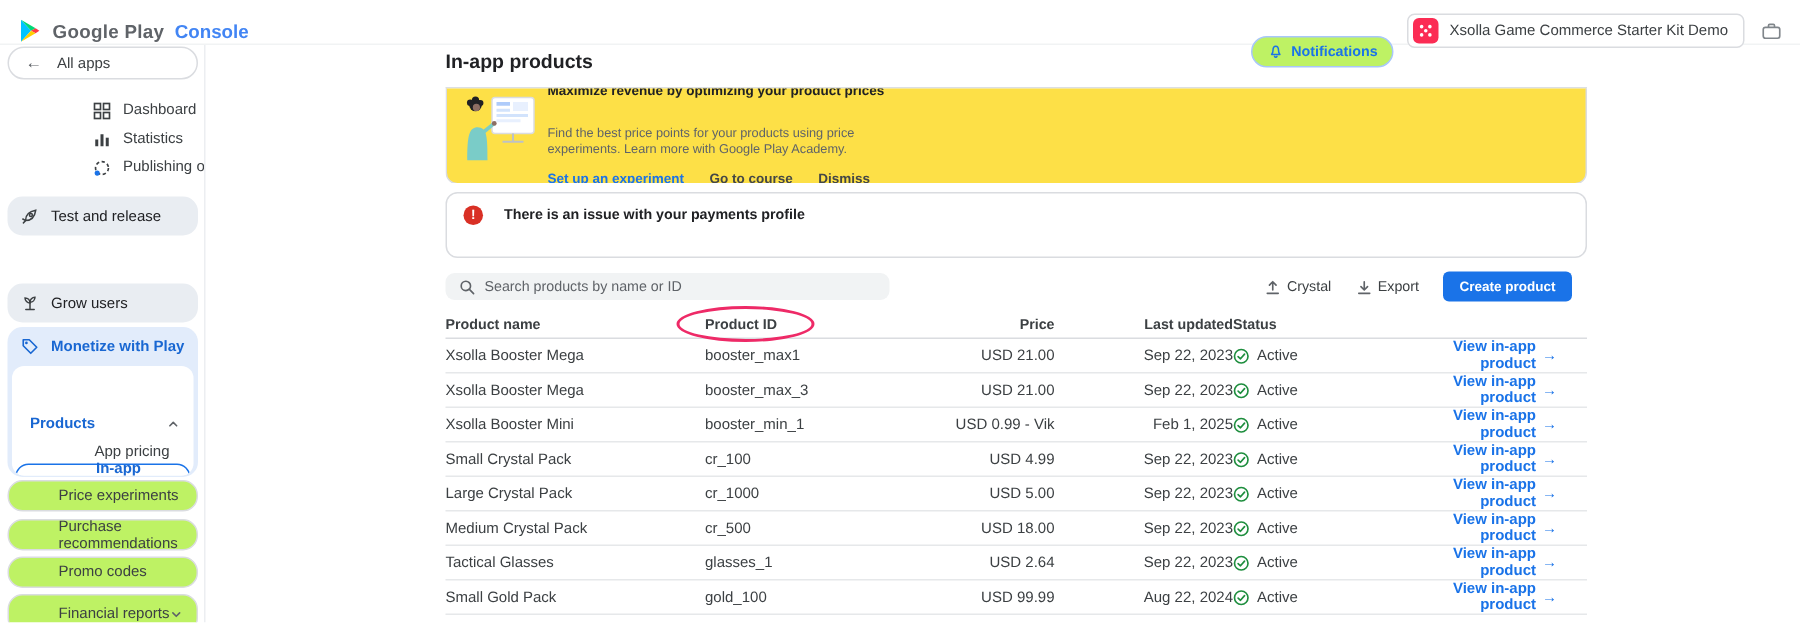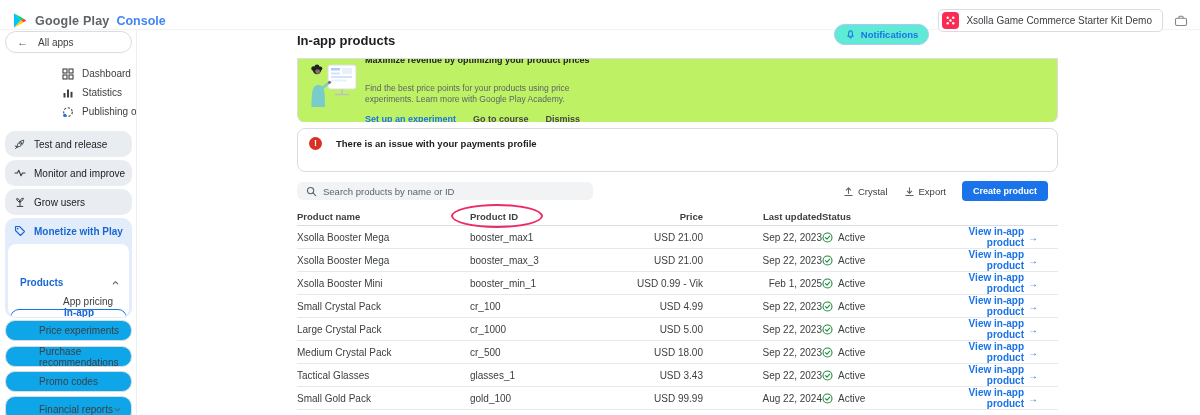--- a/index.html
+++ b/index.html
@@ -15,21 +15,21 @@
 
   
   .topbar { position:absolute; top:0; left:0; width:1200px; height:30px;
     display:flex; align-items:center; justify-content:space-between;
     padding:12px 10px 0 12px; background:#fff; border-bottom:1px solid #f1f3f4; z-index:5; }
   .logo { display:flex; align-items:center; gap:7px; }
   .logo-gp { font-size:12.5px; font-weight:700; color:#5f6368; letter-spacing:.2px; }
   .logo-console { font-size:12.5px; font-weight:600; color:#4285f4; }
   .topbar-right { display:flex; align-items:center; gap:9px; }
   .notif-pill { display:flex; align-items:center; gap:5px; height:21px; padding:0 10px;
-    border:1px solid #a8c7fa; border-radius:11px; color:#1a73e8; font-size:9.5px; font-weight:700; background:#5eead4;margin-top:27px; }
+    border:1px solid #a8c7fa; border-radius:11px; color:#1a73e8; font-size:9.5px; font-weight:700; background:#bef264;margin-top:27px; }
   .app-pill { display:flex; align-items:center; gap:7px; height:23px; padding:0 10px 0 3px;
     border:1px solid #dadce0; border-radius:5px; background:#fff; font-size:10px; font-weight:500; color:#3c4043; cursor:pointer; }
   .app-icon { width:17px; height:17px; border-radius:4px; background:#fb2c54;
     display:flex; align-items:center; justify-content:center; }
   .archive-btn { padding:2px; color:#5f6368; }
 
   
   .sidebar { position:absolute; top:30px; left:0; width:137px; height:385px;
     background:#fff; border-right:1px solid #eceef1; overflow:hidden; font-size:10px; }
   .all-apps { position:absolute; top:1px; left:5px; width:127px; height:22px;
@@ -48,32 +48,32 @@
   .monetize-header { height:26px; display:flex; align-items:center; padding-left:8px; gap:8px;
     color:#1967d2; font-weight:700; cursor:pointer; }
   .monetize-header .ic { width:13px; display:flex; justify-content:center; }
   .inner-card { margin:0 3px; background:#fff; border-radius:8px; height:73px; overflow:hidden; }
   .products-row { height:21px; display:flex; align-items:center; justify-content:space-between;
     padding:0 9px 0 12px; color:#1967d2; font-weight:700; cursor:pointer;margin-top:28px; }
   .sub-item { height:16px; display:flex; align-items:center; padding-left:55px; color:#3c4043; cursor:pointer; }
   .sub-item.selected-box { height:18px; margin:0 2px; border:1.5px solid #1a73e8; border-radius:9px;
     padding-left:53px; color:#1967d2; font-weight:700; background:#fff; }
   .side-card { position:absolute; left:5px; width:127px; height:21px;
-    border:1px solid #dadce0; border-radius:10px; background:#0ea5e9;
+    border:1px solid #dadce0; border-radius:10px; background:#bef264;
     display:flex; align-items:center; justify-content:space-between;
     padding:0 9px 0 33px; color:#3c4043; cursor:pointer; }
 
   
   .main { position:absolute; left:137px; top:30px; width:1063px; height:385px; overflow:hidden; }
   .page-title { position:absolute; left:160px; top:3px; font-size:13px; font-weight:700; color:#202124; }
 
   .promo-clip { position:absolute; left:160px; top:28px; width:761px; height:64px;
     overflow:hidden; border-top:1px solid #dcdfe3; }
   .promo-card { margin-top:-10px; height:74px; border:1px solid #dadce0; border-radius:8px;
-    display:flex; gap:7px; padding:0 14px 0 10px; background:#bef264; }
+    display:flex; gap:7px; padding:0 14px 0 10px; background:#fde047; }
   .promo-illu { margin-top:13px; flex:0 0 auto; }
   .promo-text { padding-top:4px; }
   .promo-title { font-size:9px; font-weight:700; color:#202124; line-height:12px; }
   .promo-body { margin-top:17px; font-size:8.5px; color:#5f6368; line-height:11px; max-width:232px; }
   .promo-actions { margin-top:9px; display:flex; gap:17px; font-size:9px; font-weight:700; }
   .promo-actions .blue { color:#1a73e8; }
   .promo-actions .grey { color:#444746; }
 
   .alert-card { position:absolute; left:160px; top:98px; width:761px; height:44px;
     border:1px solid #dadce0; border-radius:8px; background:#fff;
@@ -195,28 +195,20 @@
 
   <div class="pill-item" style="top:101px">
     <span class="ic">
       <svg width="12" height="12" viewBox="0 0 12 12" fill="none" stroke="#3c4043" stroke-width="1" stroke-linecap="round">
         <path d="M3 9 C3 5.5 5.5 3 9.8 2.2 C9.2 6.6 6.6 9 3 9 Z"></path>
         <circle cx="6.6" cy="5.3" r="1"></circle>
         <path d="M1.6 10.6 L3 9.2 M1.2 8 L2.6 8.8"></path>
       </svg>
     </span>
     <span>Test and release</span>
-  </div>
-  <div class="pill-item" style="top:130px">
-    <span class="ic">
-      <svg width="12" height="12" viewBox="0 0 12 12" fill="none" stroke="#3c4043" stroke-width="1.1" stroke-linecap="round" stroke-linejoin="round">
-        <polyline points="1,6 3.4,6 4.8,3.2 7,8.8 8.5,6 11,6"></polyline>
-      </svg>
-    </span>
-    <span>Monitor and improve</span>
   </div>
   <div class="pill-item" style="top:159px">
     <span class="ic">
       <svg width="12" height="12" viewBox="0 0 12 12" fill="none" stroke="#3c4043" stroke-width="1" stroke-linecap="round">
         <path d="M6 10 V5.5"></path>
         <path d="M6 6 C4.2 6 2.7 4.5 2.7 2.6 C4.6 2.6 6 4.1 6 6 Z"></path>
         <path d="M6 5.5 C6 3.8 7.4 2.2 9.3 2.2 C9.3 4.1 7.9 5.5 6 5.5 Z"></path>
         <path d="M3.2 10.4 h5.6"></path>
       </svg>
     </span>
@@ -484,21 +476,21 @@
       <a class="view-link">
         <span>View in-app product</span>
               <span class="arrow">→</span>
       </a>
     </span>
   </div>
 
   <div class="trow">
     <span class="c name">Tactical Glasses</span>
     <span class="c id">glasses_1</span>
-    <span class="c price">USD 3.43</span>
+    <span class="c price">USD 2.64</span>
     <span class="c updated">Sep 22, 2023</span>
     <span class="c status">
       <span>
         <svg width="11" height="11" viewBox="0 0 11 11" fill="none" stroke="#1e8e3e" stroke-width="1.1" stroke-linecap="round" stroke-linejoin="round">
           <circle cx="5.5" cy="5.5" r="4.5"></circle>
           <path d="M3.4 5.7 L5 7.2 L7.7 4.1"></path>
         </svg>
       </span>
       <span>Active</span>
     </span>

